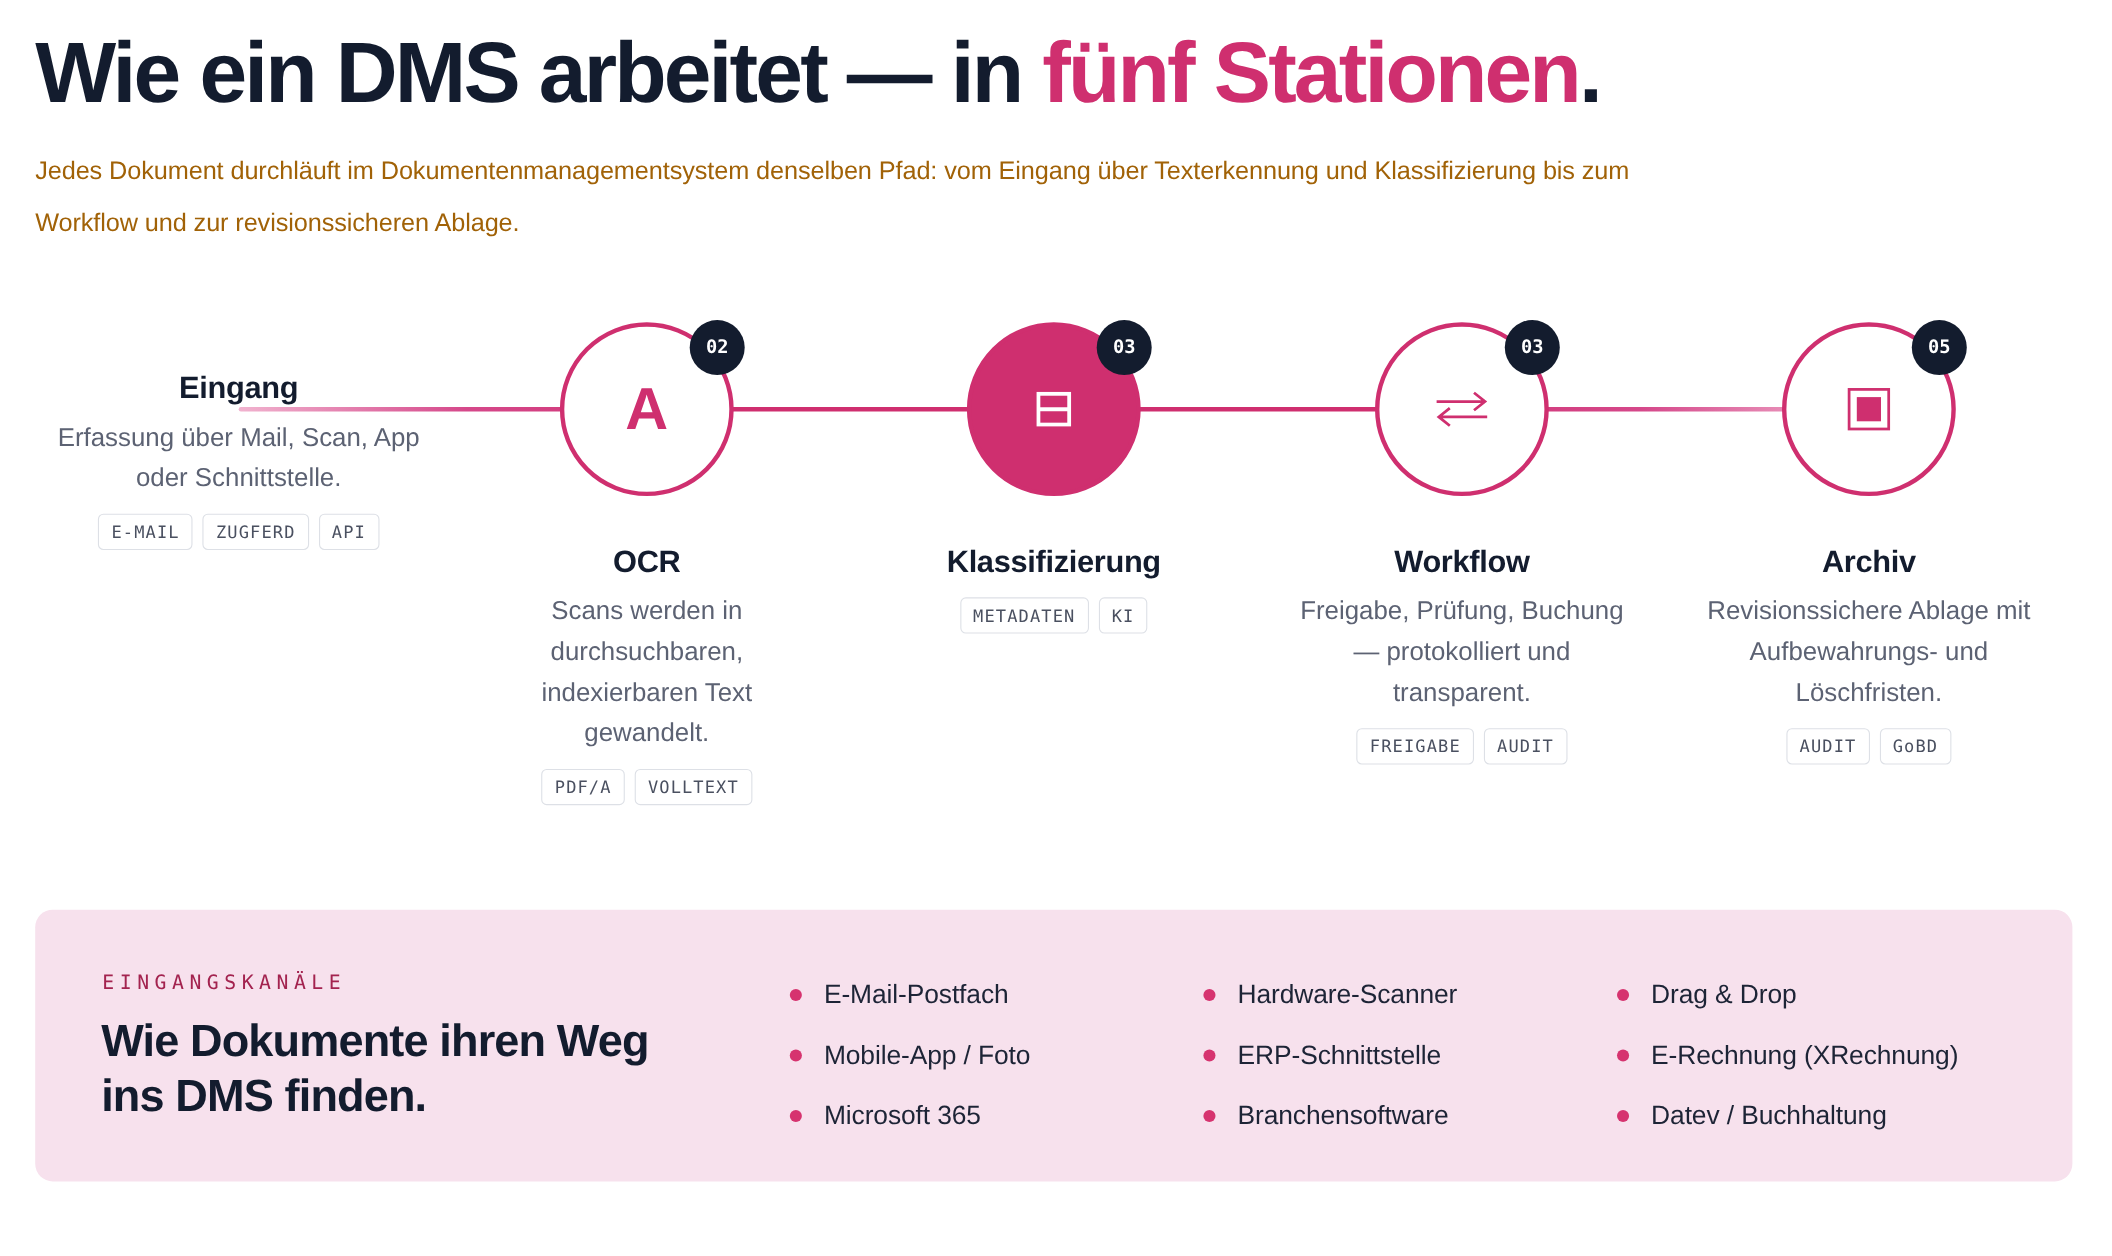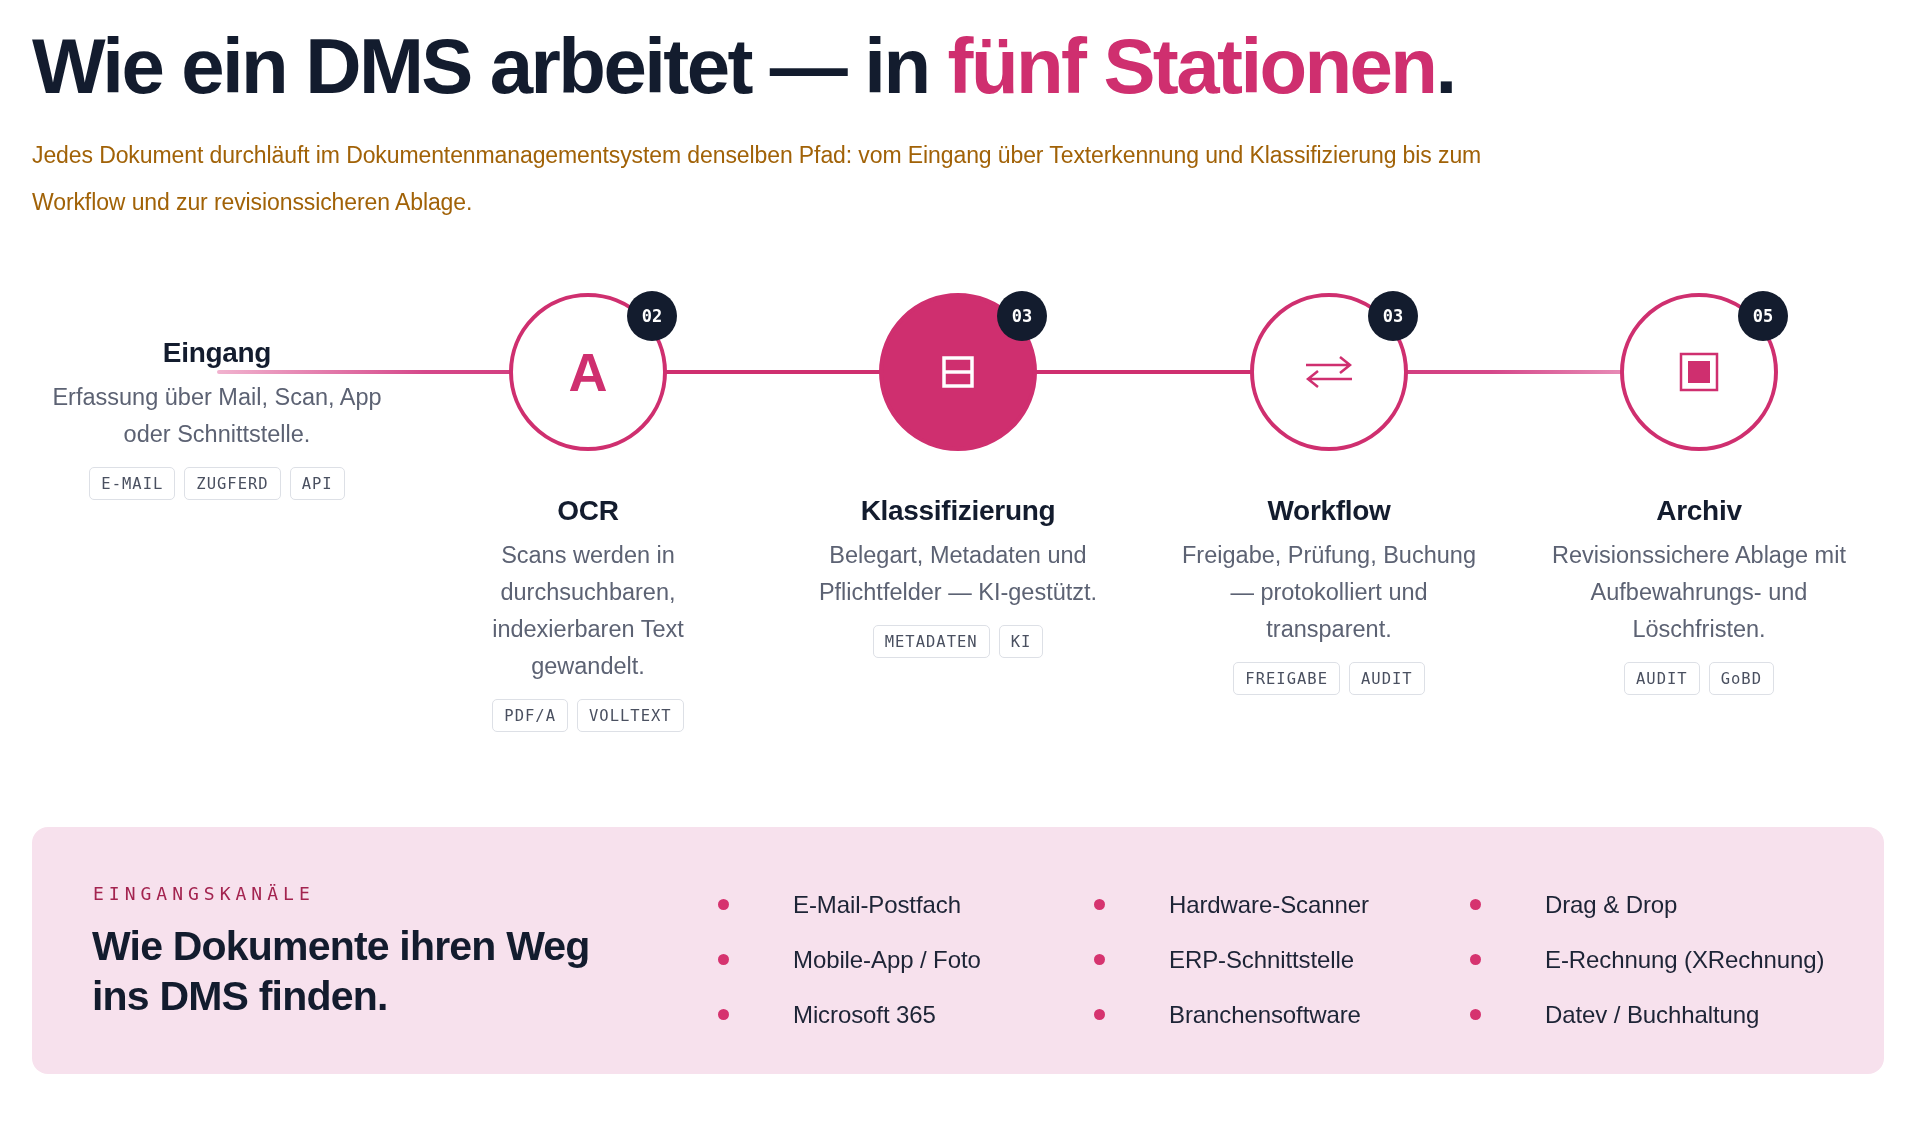--- a/index.html
+++ b/index.html
@@ -61,21 +61,21 @@
       font-family: "DejaVu Sans Mono", "Liberation Mono", monospace; font-size: 18px; letter-spacing: 5px;
       color: #a3234f;
     }
     .panel-title {
       position: absolute; left: 60px; top: 94px; width: 560px;
       font-size: 41px; font-weight: 700; line-height: 50px; color: #131c2e; letter-spacing: -0.8px;
     }
     .ch-col { position: absolute; top: 50px; }
     .ch-item {
       display: flex; align-items: center; height: 55px;
-      font-size: 24px; color: #1d2436; letter-spacing: -0.1px; gap: 44px;
+      font-size: 24px; color: #1d2436; letter-spacing: -0.1px;
     }
     .bullet { width: 11px; height: 11px; border-radius: 50%; background: #d6336f; margin-right: 20px; flex: none; }
   </style>
 </head>
 <body>
 
 <h1 class="title"><span>Wie ein DMS arbeitet — in </span><span class="accent">fünf Stationen</span><span>.</span></h1>
 <p class="subtitle">Jedes Dokument durchläuft im Dokumentenmanagementsystem denselben Pfad: vom Eingang über Texterkennung und Klassifizierung bis zum Workflow und zur revisionssicheren Ablage.</p>
 
 <div class="timeline">
@@ -106,21 +106,20 @@
 
   <div class="station" style="left:958px;">
     <div class="circle active">
       <svg class="icon" width="32" height="32" viewBox="0 0 32 32">
         <rect x="2" y="2" width="28" height="28" fill="none" stroke="#ffffff" stroke-width="3.5"></rect>
         <line x1="2" y1="16" x2="30" y2="16" stroke="#ffffff" stroke-width="3.5"></line>
       </svg>
       <span class="badge">03</span>
     </div>
     <div class="st-title">Klassifizierung</div>
-    <div class="st-desc">Belegart, Metadaten und Pflichtfelder — KI-gestützt.</div>
     <div class="tags">
       <span class="tag">METADATEN</span>
       <span class="tag">KI</span>
     </div>
   </div>
 
   <div class="station" style="left:1329px;">
     <div class="circle">
       <svg class="icon" width="50" height="34" viewBox="0 0 50 34">
         <path d="M2 10 H46 M36 2 L46 10 L36 18" fill="none" stroke="#cf2f6f" stroke-width="2.5"></path>

